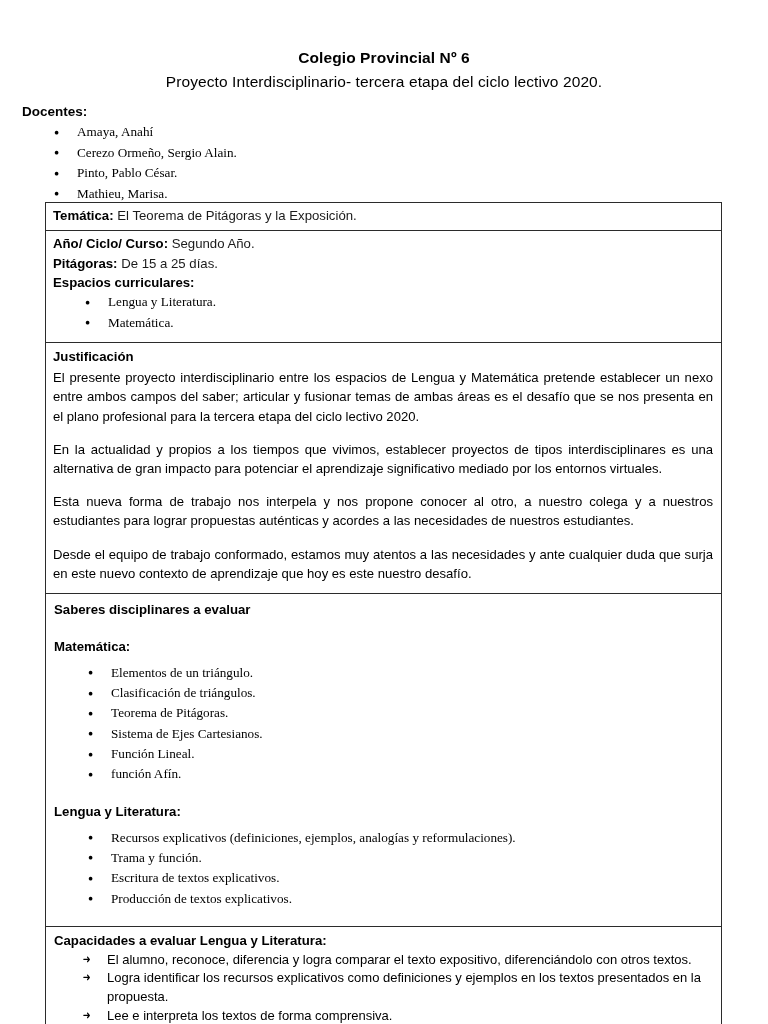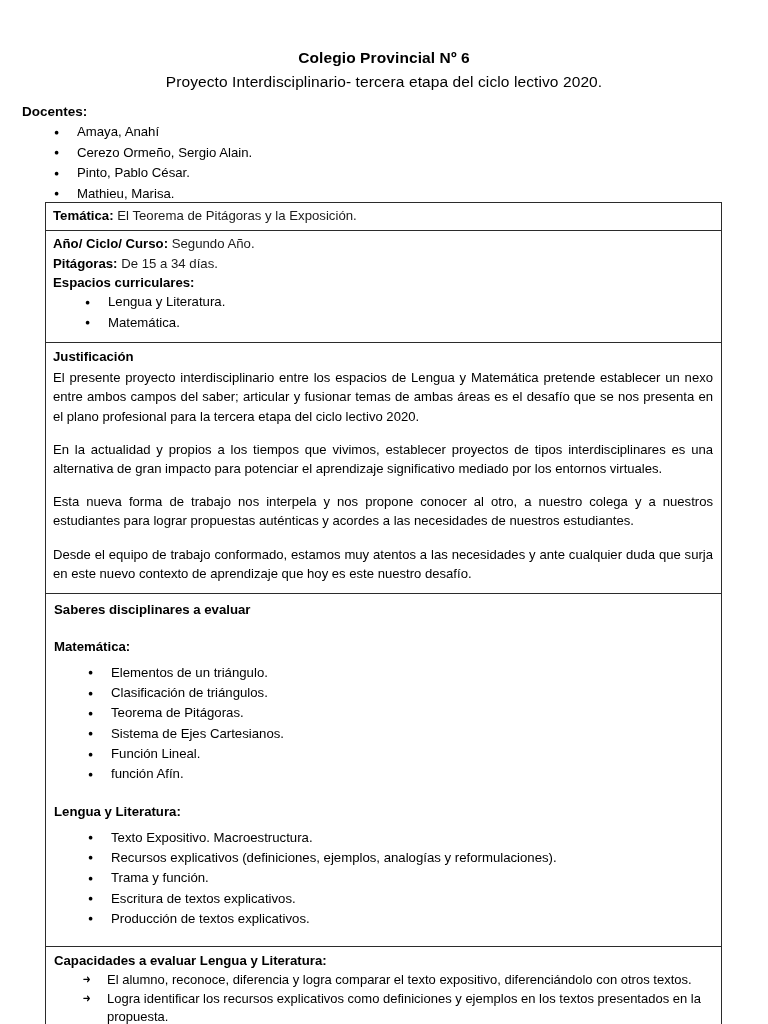--- a/index.html
+++ b/index.html
@@ -52,20 +52,21 @@
   }
   .docentes-label {
     font-size: 13.5px;
     font-weight: bold;
     line-height: 1.5;
   }
   ul.bullets {
     list-style: none;
     margin: 0;
     padding: 0;
+    font-family: Liberation Serif, serif;
   }
   ul.bullets > li {
     position: relative;
     padding-left: 55px;
     font-size: 13.2px;
     line-height: 1.56;
   }
   ul.bullets > li::before {
     content: "\25CF";
     position: absolute;
@@ -191,21 +192,21 @@
       </div>
     </div>
 
     <div class="trow">
       <div class="field-line">
         <span class="field-label">Año/ Ciclo/ Curso:</span>
         <span class="field-value">Segundo Año.</span>
       </div>
       <div class="field-line">
         <span class="field-label">Pitágoras:</span>
-        <span class="field-value">De 15 a 34 días.</span>
+        <span class="field-value">De 15 a 25 días.</span>
       </div>
       <div class="field-line">
         <span class="field-label">Espacios curriculares:</span>
       </div>
       <ul class="bullets">
         <li>Lengua y Literatura.</li>
         <li>Matemática.</li>
       </ul>
       <div class="spacer-xs"></div>
     </div>
@@ -226,21 +227,20 @@
         <li>Elementos de un triángulo.</li>
         <li>Clasificación de triángulos.</li>
         <li>Teorema de Pitágoras.</li>
         <li>Sistema de Ejes Cartesianos.</li>
         <li>Función Lineal.</li>
         <li>función Afín.</li>
       </ul>
 
       <div class="sub-head">Lengua y Literatura:</div>
       <ul class="bullets">
-        <li>Texto Expositivo. Macroestructura.</li>
         <li> Recursos explicativos (definiciones, ejemplos, analogías y reformulaciones).</li>
         <li>Trama y función.</li>
         <li>Escritura de textos explicativos.</li>
         <li>Producción de textos explicativos.</li>
       </ul>
       <div class="spacer-sm"></div>
     </div>
 
     <div class="trow capacidades-row">
       <div class="section-head">Capacidades a evaluar Lengua y Literatura:</div>

